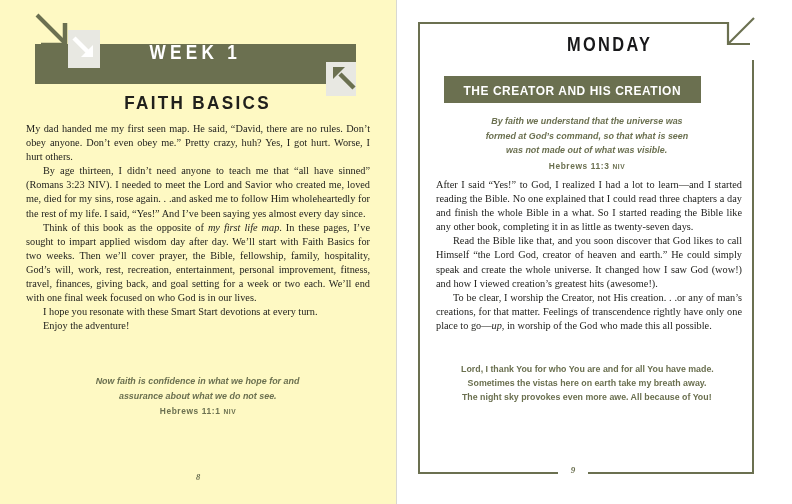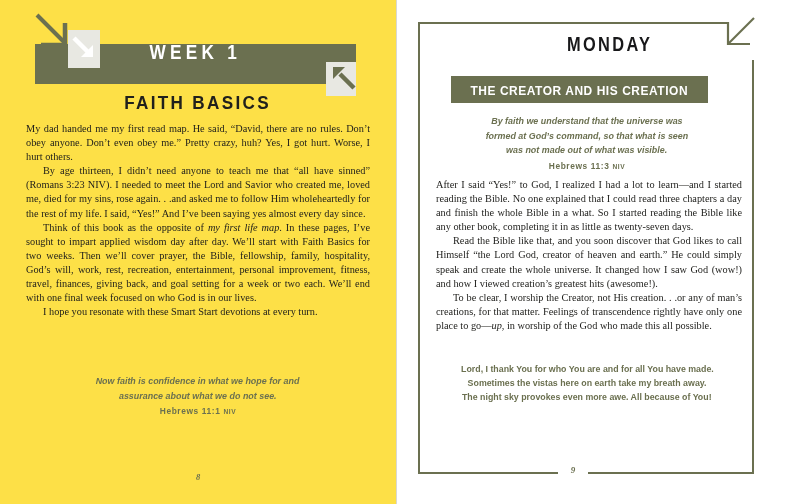--- a/index.html
+++ b/index.html
@@ -19,21 +19,21 @@
     width: 792px;
     height: 504px;
     display: flex;
   }
 
   
   #left-page {
     position: relative;
     width: 396px;
     height: 504px;
-    background: #fde047;
+    background: #fef9c3;
     box-sizing: border-box;
     overflow: hidden;
   }
 
   
   .banner {
     position: absolute;
     left: 35px;
     top: 44px;
     width: 321px;
@@ -205,21 +205,21 @@
     font-weight: bold;
     font-size: 21px;
     letter-spacing: 3px;
     color: #18181a;
     margin-left: 48px;
   }
   .day-title span { display: inline-block; transform: scaleX(0.78); }
 
   .devo-bar {
     position: absolute;
-    left: 55px;
+    left: 48px;
     top: 76px;
     width: 257px;
     height: 27px;
     background: #6b7050;
   }
   .devo-bar-label {
     position: absolute;
     left: 0; right: 0; top: 50%;
     transform: translateY(-50%);
     text-align: center;
@@ -324,24 +324,25 @@
     <div class="arrow-green-ul">
       <svg width="26" height="26" viewBox="0 0 26 26" aria-hidden="true">
         <path d="M24 24 L10 10" stroke="#6b7050" stroke-width="4.5" fill="none"></path>
         <path d="M3 15 L3 3 L15 3 Z" fill="#6b7050"></path>
       </svg>
     </div>
 
     <div class="section-title"><span>FAITH BASICS</span></div>
 
     <div class="body-col">
-      <p class="first">My dad handed me my first read map. He said, “David, there are no rules. Don’t obey anyone. Don’t even obey me.” Pretty crazy, huh? Yes, I got hurt. Worse, I hurt others.</p>
+      <p class="first">My dad handed me my first seen map. He said, “David, there are no rules. Don’t obey anyone. Don’t even obey me.” Pretty crazy, huh? Yes, I got hurt. Worse, I hurt others.</p>
       <p>By age thirteen, I didn’t need anyone to teach me that “all have sinned” (Romans 3:23 NIV). I needed to meet the Lord and Savior who created me, loved me, died for my sins, rose again. . .and asked me to follow Him wholeheartedly for the rest of my life. I said, “Yes!” And I’ve been saying yes almost every day since.</p>
       <p>Think of this book as the opposite of <em>my first life map</em>. In these pages, I’ve sought to impart applied wisdom day after day. We’ll start with Faith Basics for two weeks. Then we’ll cover prayer, the Bible, fellowship, family, hospitality, God’s will, work, rest, recreation, entertainment, personal improvement, fitness, travel, finances, giving back, and goal setting for a week or two each. We’ll end with one final week focused on who God is in our lives.</p>
       <p>I hope you resonate with these Smart Start devotions at every turn.</p>
+      <p>Enjoy the adventure!</p>
     </div>
 
     <div class="verse-block" style="top:374px;">
       <div class="verse-line"><span>Now faith is confidence in what we hope for and</span></div>
       <div class="verse-line"><span>assurance about what we do not see.</span></div>
       <div class="verse-ref">
         <span>Hebrews</span>
         <span>11:1</span>
         <span class="sc">NIV</span>
       </div>

